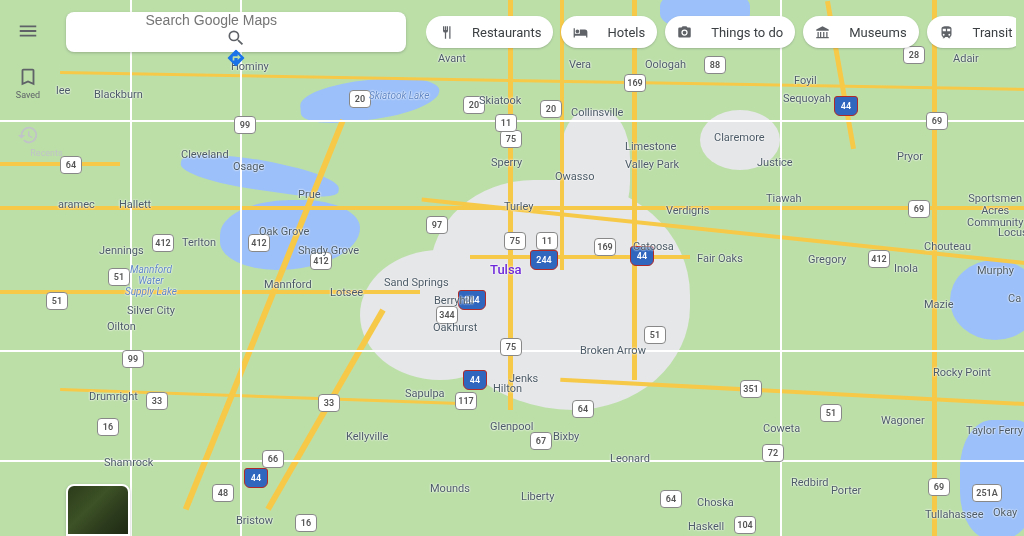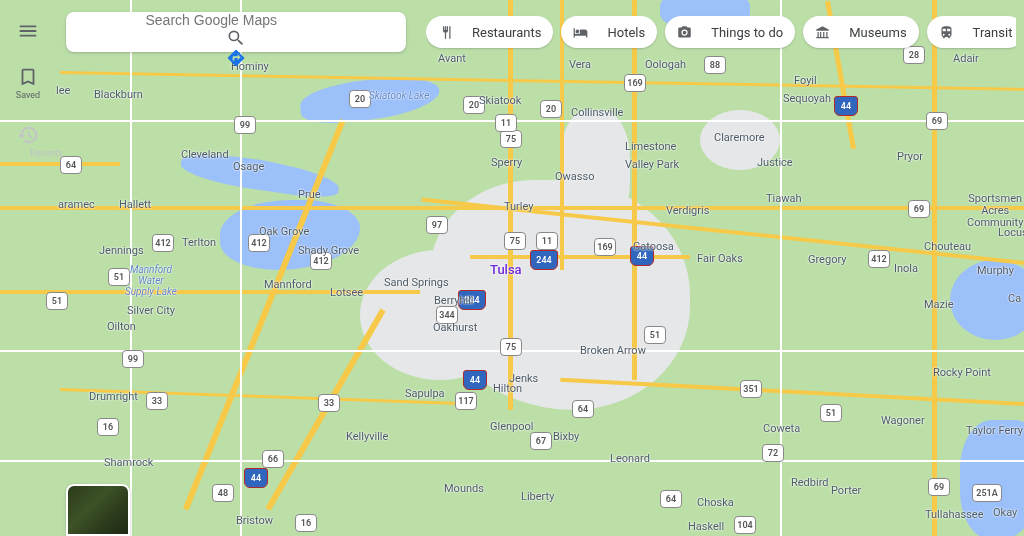--- a/index.html
+++ b/index.html
@@ -145,21 +145,21 @@
   <div class="label" style="left:491px; top:156px;">Sperry</div>
   <div class="label" style="left:504px; top:200px;text-align:center;">Turley</div>
   <div class="label" style="left:666px; top:204px;">Verdigris</div>
   <div class="label" style="left:897px; top:150px;">Pryor</div>
   <div class="label" style="left:881px; top:414px;text-align:center;">Wagoner</div>
   <div class="label" style="left:894px; top:262px;">Inola</div>
   <div class="label" style="left:264px; top:278px;">Mannford</div>
   <div class="label" style="left:181px; top:148px;">Cleveland</div>
   <div class="label" style="left:231px; top:60px;">Hominy</div>
   <div class="label" style="left:236px; top:514px;">Bristow</div>
-  <div class="label" style="left:444px; top:482px;text-align:right;">Mounds</div>
+  <div class="label" style="left:430px; top:482px;text-align:right;">Mounds</div>
   <div class="label" style="left:645px; top:58px;">Oologah</div>
   <div class="label" style="left:783px; top:92px;">Sequoyah</div>
   <div class="label" style="left:757px; top:156px;">Justice</div>
   <div class="label" style="left:766px; top:192px;">Tiawah</div>
   <div class="label" style="left:697px; top:252px;">Fair Oaks</div>
   <div class="label" style="left:808px; top:253px;">Gregory</div>
   <div class="label" style="left:924px; top:240px;">Chouteau</div>
   <div class="label" style="left:924px; top:298px;">Mazie</div>
   <div class="label" style="left:977px; top:264px;">Murphy</div>
   <div class="label" style="left:998px; top:226px;">Locust</div>

